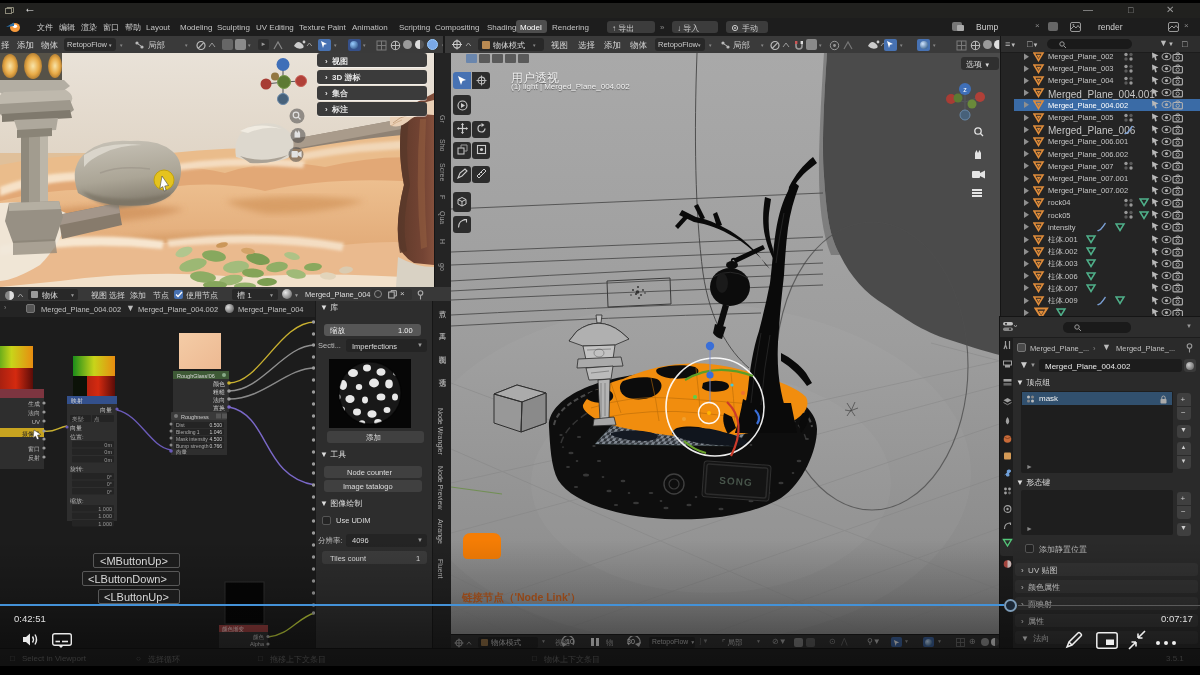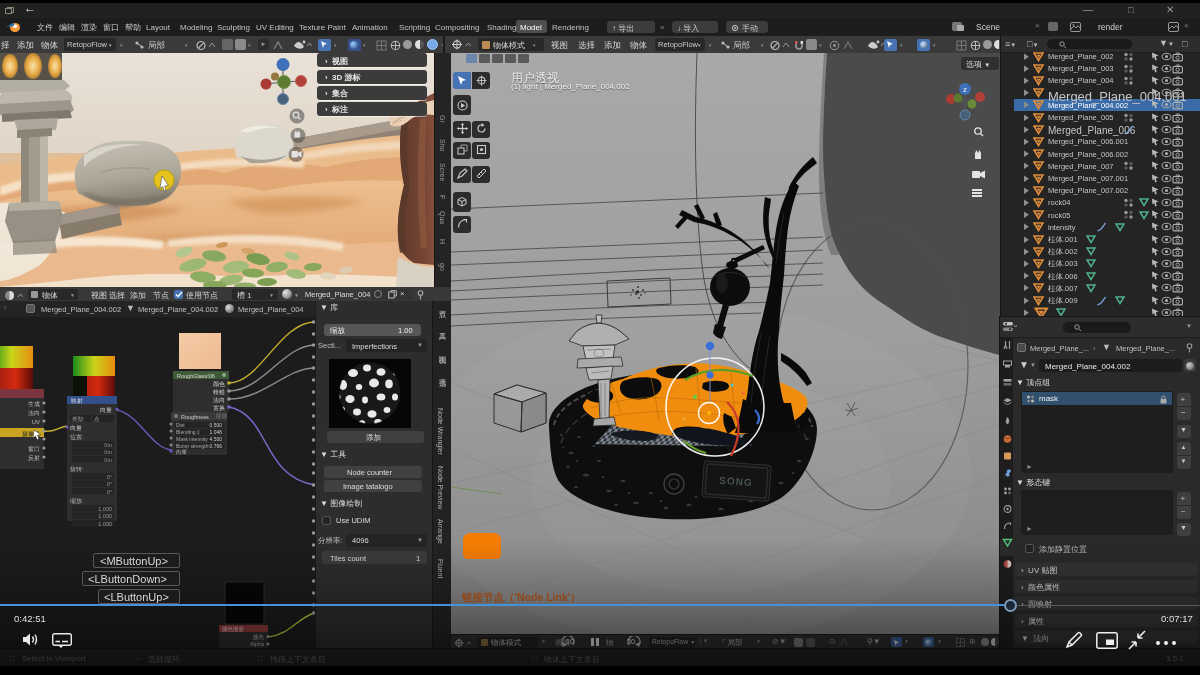--- a/index.html
+++ b/index.html
@@ -53,21 +53,21 @@
     <div class="abs" style="left:672px;top:2.5px;width:46px;height:12px;background:#3c3c3c;border-radius:3px;"></div>
     <div class="t" style="left:677px;top:4.5px;font-size:8px;color:#ccc;">↓ 导入</div>
     <div class="abs" style="left:726px;top:2.5px;width:42px;height:12px;background:#3c3c3c;border-radius:3px;"></div>
     <svg class="abs" style="left:731px;top:5.5px;" width="8" height="8" viewBox="0 0 8 8">
         <circle cx="4" cy="4" r="2.6" fill="none" stroke="#ccc" stroke-width="1"></circle>
         <circle cx="4" cy="4" r="0.9" fill="#ccc"></circle>
       </svg>
     <div class="t" style="left:742px;top:4.5px;font-size:8px;color:#ccc;">手动</div>
     <div class="abs" style="left:952px;top:4px;width:10px;height:9px;background:#777;border-radius:2px;"></div>
     <div class="abs" style="left:957px;top:7px;width:7px;height:6px;background:#aaa;border-radius:1px;"></div>
-    <div class="t" style="left:976px;top:4px;font-size:8.5px;color:#d0d0d0;">Scene</div>
+    <div class="t" style="left:976px;top:4px;font-size:8.5px;color:#d0d0d0;">Bump</div>
     <div class="t" style="left:1035px;top:3px;font-size:8px;color:#888;">×</div>
     <div class="abs" style="left:1048px;top:4px;width:10px;height:9px;background:#666;border-radius:2px;"></div>
     <svg class="abs" style="left:1070px;top:4px;" width="11" height="10" viewBox="0 0 11 10">
         <rect x="0.5" y="0.5" width="10" height="9" rx="1.5" fill="none" stroke="#999" stroke-width="1"></rect>
         <path d="M1,7 L4,4 L6,6 L8,3.5 L10,6" fill="none" stroke="#999" stroke-width="1"></path>
         <circle cx="3.4" cy="2.8" r="0.9" fill="#999"></circle>
       </svg>
     <div class="t" style="left:1098px;top:4px;font-size:8.5px;color:#d0d0d0;">render</div>
     <svg class="abs" style="left:1168px;top:4px;" width="11" height="10" viewBox="0 0 11 10">
         <rect x="0.5" y="0.5" width="10" height="9" rx="1.5" fill="none" stroke="#999" stroke-width="1"></rect>
@@ -1203,21 +1203,21 @@
           <path d="M3.5,2.5 L4.5,1 L7,1 L8,2.5" fill="none" stroke="#b0b0b0" stroke-width="1"></path>
           <circle cx="5.7" cy="5.7" r="1.7" fill="none" stroke="#b0b0b0" stroke-width="0.9"></circle>
         </svg>
         <svg style="position:absolute;left:20px;top:52.099999999999994px" width="12" height="10" viewBox="0 0 12 10">
           <path d="M3,1.5 L8,4.8 L3,8 Z" fill="#8f8f8f"></path>
         </svg>
         <svg style="position:absolute;left:32px;top:52.099999999999994px" width="12" height="10" viewBox="0 0 12 10">
           <path d="M1,1 L10,1 L5.5,8.5 Z" fill="none" stroke="#e08c3a" stroke-width="1.6"></path>
           <path d="M3.6,2.8 L7.6,2.8 L5.6,6 Z" fill="#e08c3a"></path>
         </svg>
-        <div class="t" style="left:47px;top:52.599999999999994px;font-size:13px;color:#c6c6c6">Merged_Plane_004.001</div>
+        <div class="t" style="left:47px;top:52.599999999999994px;font-size:10px;color:#c6c6c6">Merged_Plane_004.001</div>
         <svg style="position:absolute;left:149px;top:52.099999999999994px" width="12" height="10" viewBox="0 0 12 10">
           <path d="M2,0.5 L8.5,3.5 L5.8,4.5 L6.8,8 L5.2,8.5 L4.2,5.1 L2.4,6.5 Z" fill="#b8b8b8"></path>
         </svg>
         <svg style="position:absolute;left:160px;top:52.099999999999994px" width="12" height="10" viewBox="0 0 12 10">
           <ellipse cx="5.5" cy="4.5" rx="4.4" ry="3.2" fill="none" stroke="#b0b0b0" stroke-width="1"></ellipse>
           <circle cx="5.5" cy="4.5" r="1.5" fill="#b0b0b0"></circle>
         </svg>
         <svg style="position:absolute;left:171px;top:52.099999999999994px" width="12" height="10" viewBox="0 0 12 10">
           <rect x="1" y="2.5" width="9.4" height="6.4" rx="1" fill="none" stroke="#b0b0b0" stroke-width="1.1"></rect>
           <path d="M3.5,2.5 L4.5,1 L7,1 L8,2.5" fill="none" stroke="#b0b0b0" stroke-width="1"></path>

